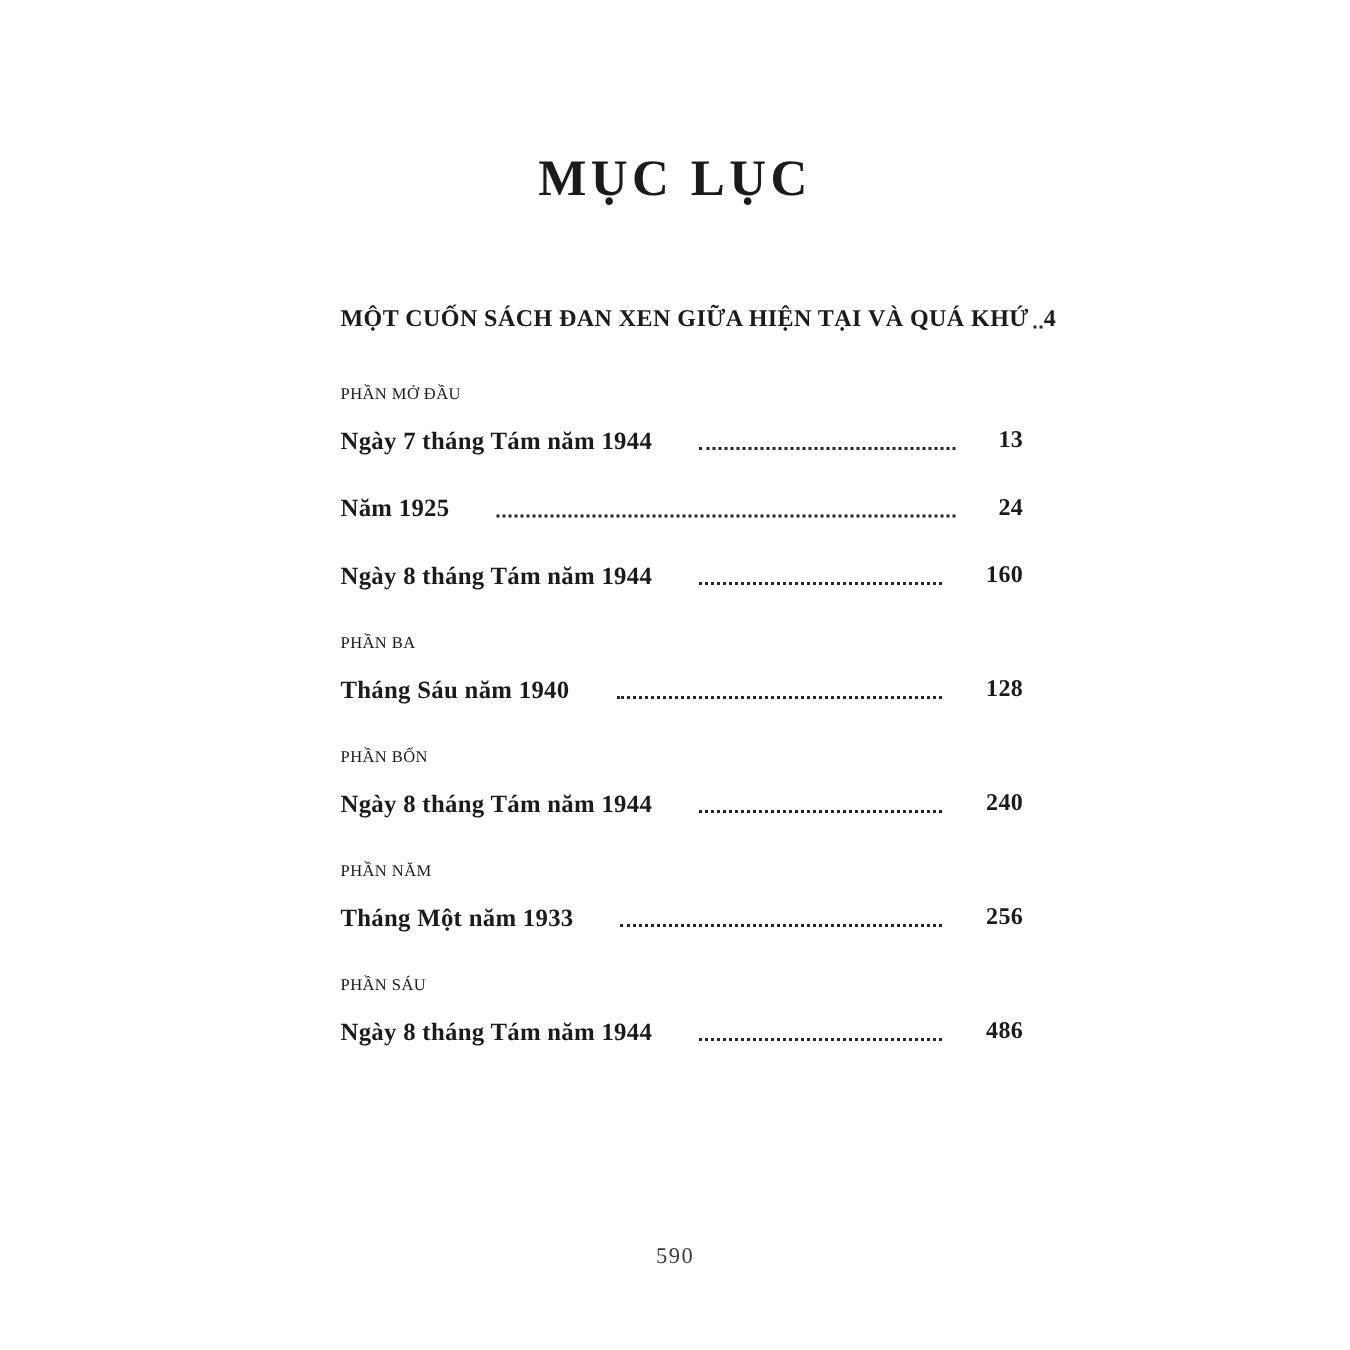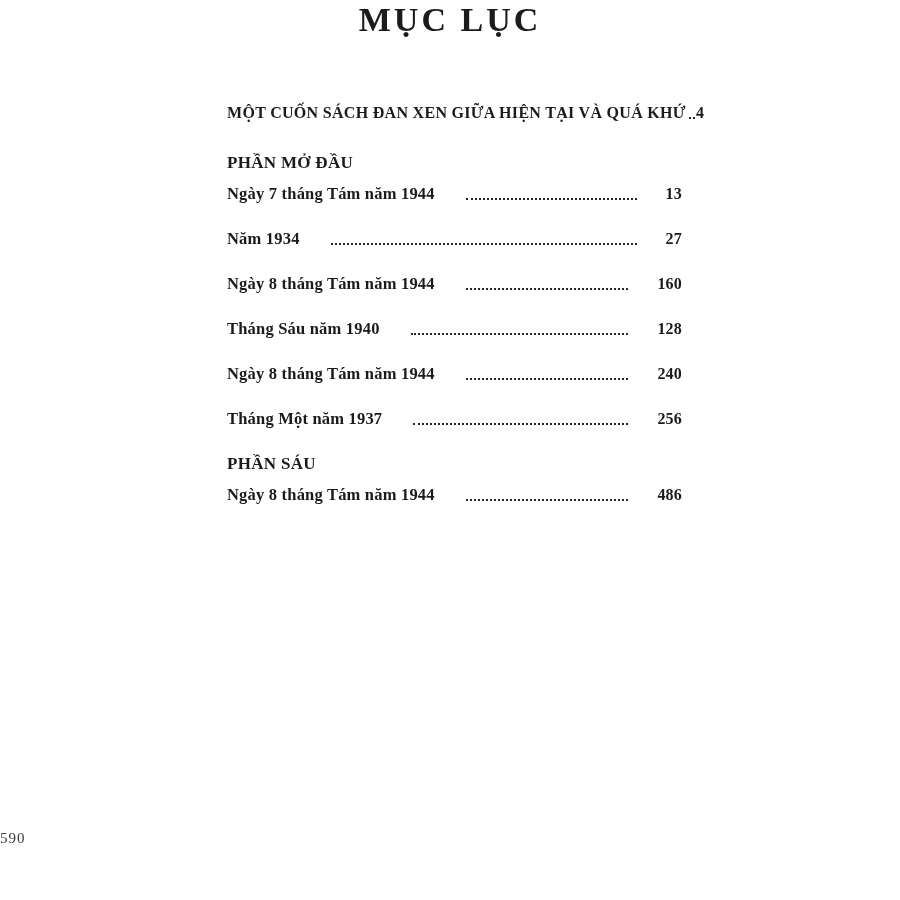--- a/index.html
+++ b/index.html
@@ -6,20 +6,21 @@
     margin: 0;
     padding: 0;
     background: #ffffff;
   }
   .page {
     position: relative;
     width: 900px;
     height: 900px;
     background: #ffffff;
     box-sizing: border-box;
+    padding-top: 100px;
     font-family: "Liberation Serif", serif;
     color: #1b1b1b;
     overflow: hidden;
   }
   .title {
     margin: 0;
     text-align: center;
     font-size: 34px;
     font-weight: 700;
     letter-spacing: 3px;
@@ -59,34 +60,34 @@
     align-self: flex-end;
   }
   .page-num {
     font-weight: 700;
     font-size: 16px;
     white-space: nowrap;
   }
   .entry.single { margin-bottom: 30px; }
   .entry.section { margin-bottom: 25px; }
   .heading {
-    font-weight: 700;
-    font-size: 17px;
+    font-weight: 400;
+    font-size: 11px;
     letter-spacing: 0.3px;
     line-height: 20px;
     height: 20px;
     margin-bottom: 11px;
     white-space: nowrap;
   }
   .footer {
     position: absolute;
     top: 830px;
     left: 0;
     width: 100%;
-    text-align: left;
+    text-align: center;
     font-size: 15px;
     font-weight: 400;
     color: #3a3a3a;
     letter-spacing: 1px;
   }
 </style>
 </head>
 <body>
 
 <div class="page">
@@ -102,49 +103,52 @@
       <div class="entry section">
         <div class="heading">PHẦN MỞ ĐẦU</div>
         <div class="row sub">
           <span class="label">Ngày 7 tháng Tám năm 1944</span>
           <div class="leader"></div>
           <span class="page-num">13</span>
         </div>
       </div>
       <div class="entry section">
         <div class="row sub">
-          <span class="label">Năm 1934</span>
+          <span class="label">Năm 1925</span>
           <div class="leader"></div>
-          <span class="page-num">27</span>
+          <span class="page-num">24</span>
         </div>
       </div>
       <div class="entry section">
         <div class="row sub">
           <span class="label">Ngày 8 tháng Tám năm 1944</span>
           <div class="leader"></div>
           <span class="page-num">160</span>
         </div>
       </div>
       <div class="entry section">
+        <div class="heading">PHẦN BA</div>
         <div class="row sub">
           <span class="label">Tháng Sáu năm 1940</span>
           <div class="leader"></div>
           <span class="page-num">128</span>
         </div>
       </div>
       <div class="entry section">
+        <div class="heading">PHẦN BỐN</div>
         <div class="row sub">
           <span class="label">Ngày 8 tháng Tám năm 1944</span>
           <div class="leader"></div>
           <span class="page-num">240</span>
         </div>
       </div>
       <div class="entry section">
+        <div class="heading">PHẦN NĂM</div>
         <div class="row sub">
-          <span class="label">Tháng Một năm 1937</span>
+          <span class="label">Tháng Một năm 1933</span>
           <div class="leader"></div>
           <span class="page-num">256</span>
         </div>
       </div>
       <div class="entry section">
         <div class="heading">PHẦN SÁU</div>
         <div class="row sub">
           <span class="label">Ngày 8 tháng Tám năm 1944</span>
           <div class="leader"></div>
           <span class="page-num">486</span>

